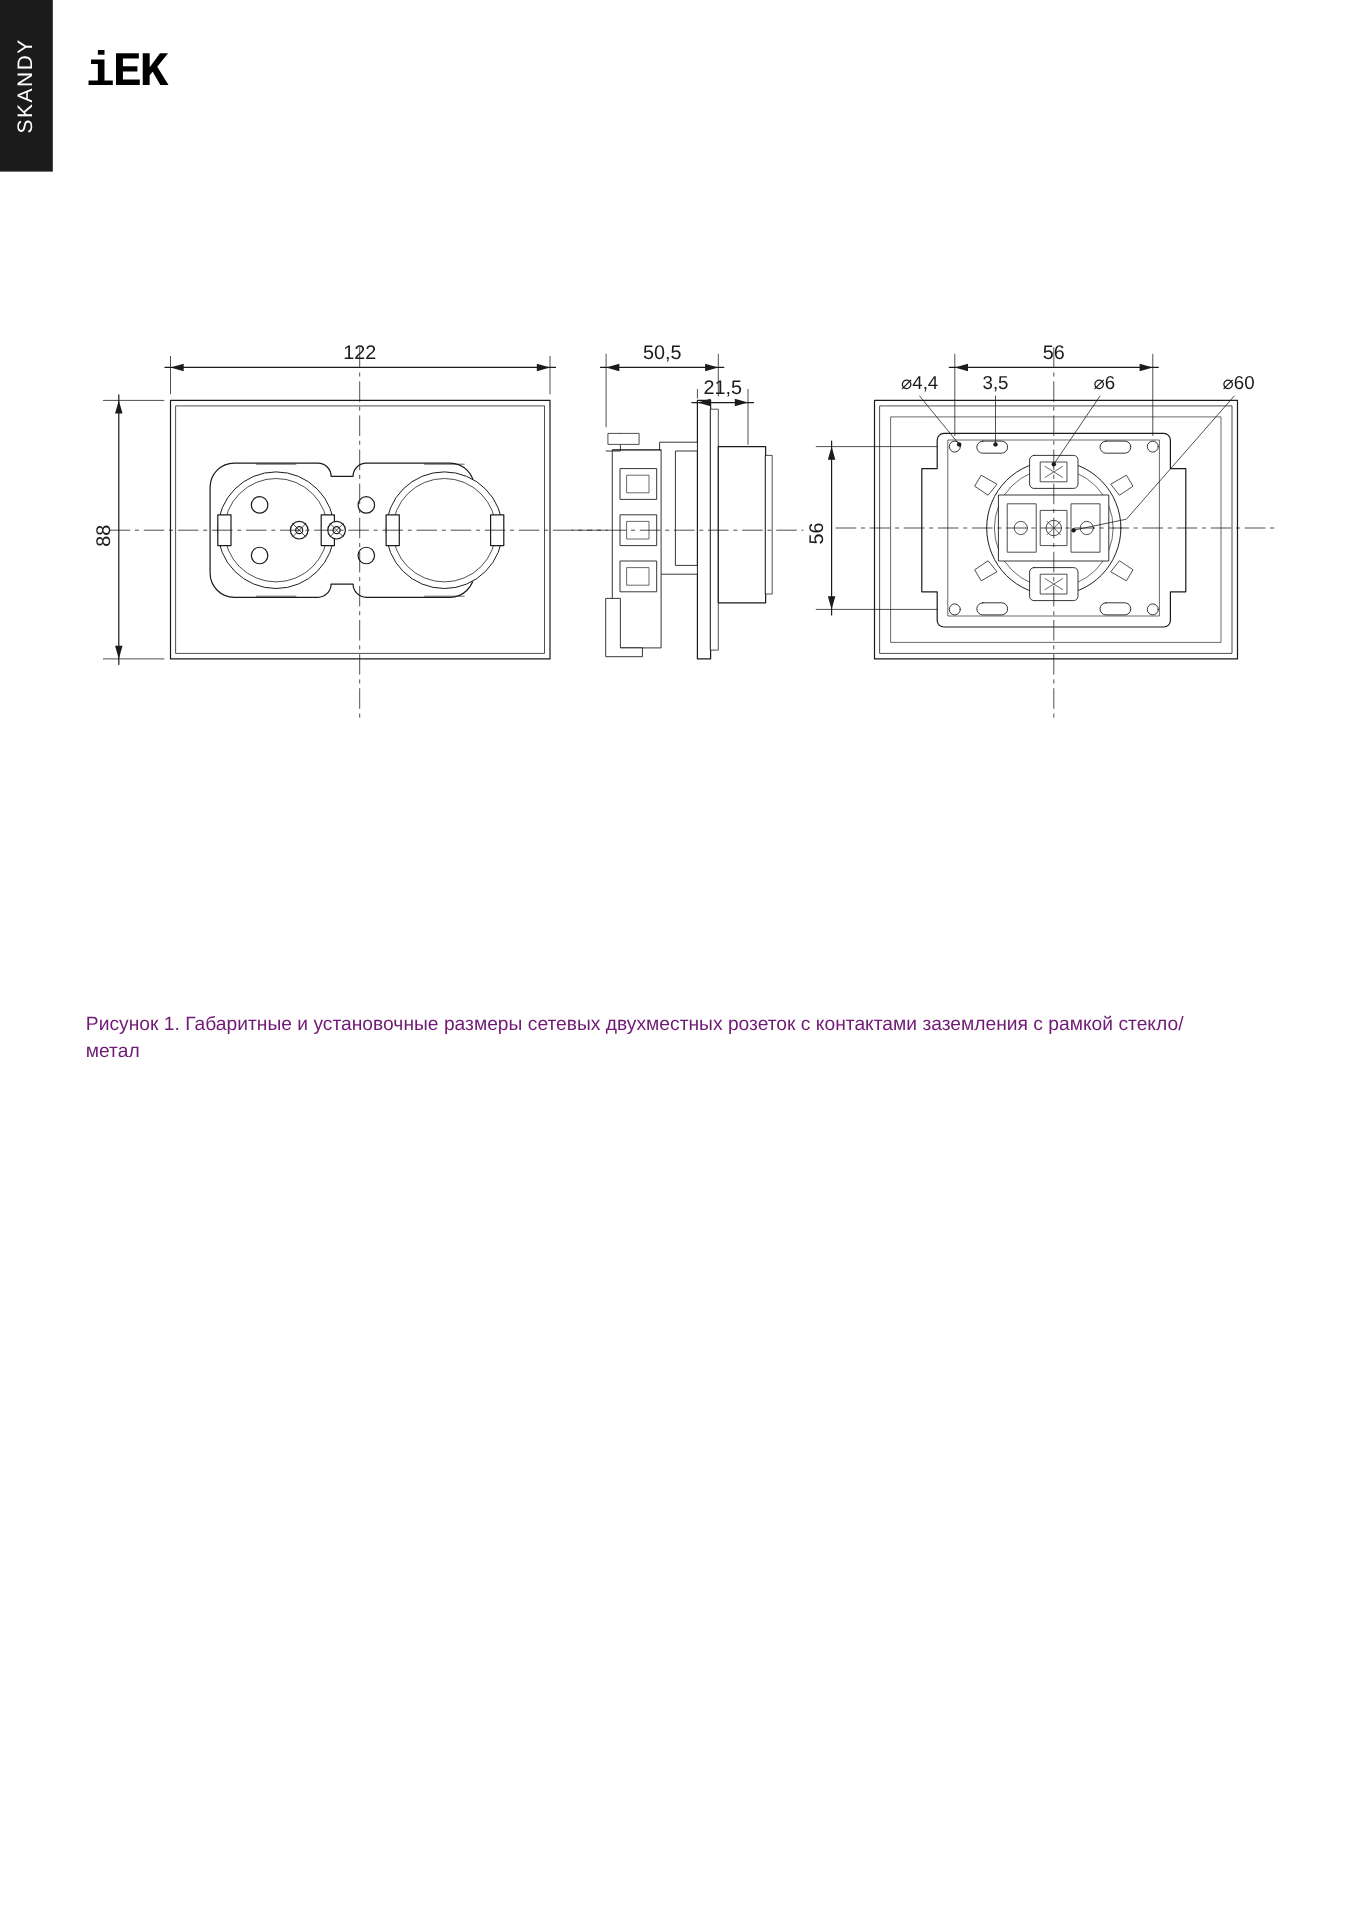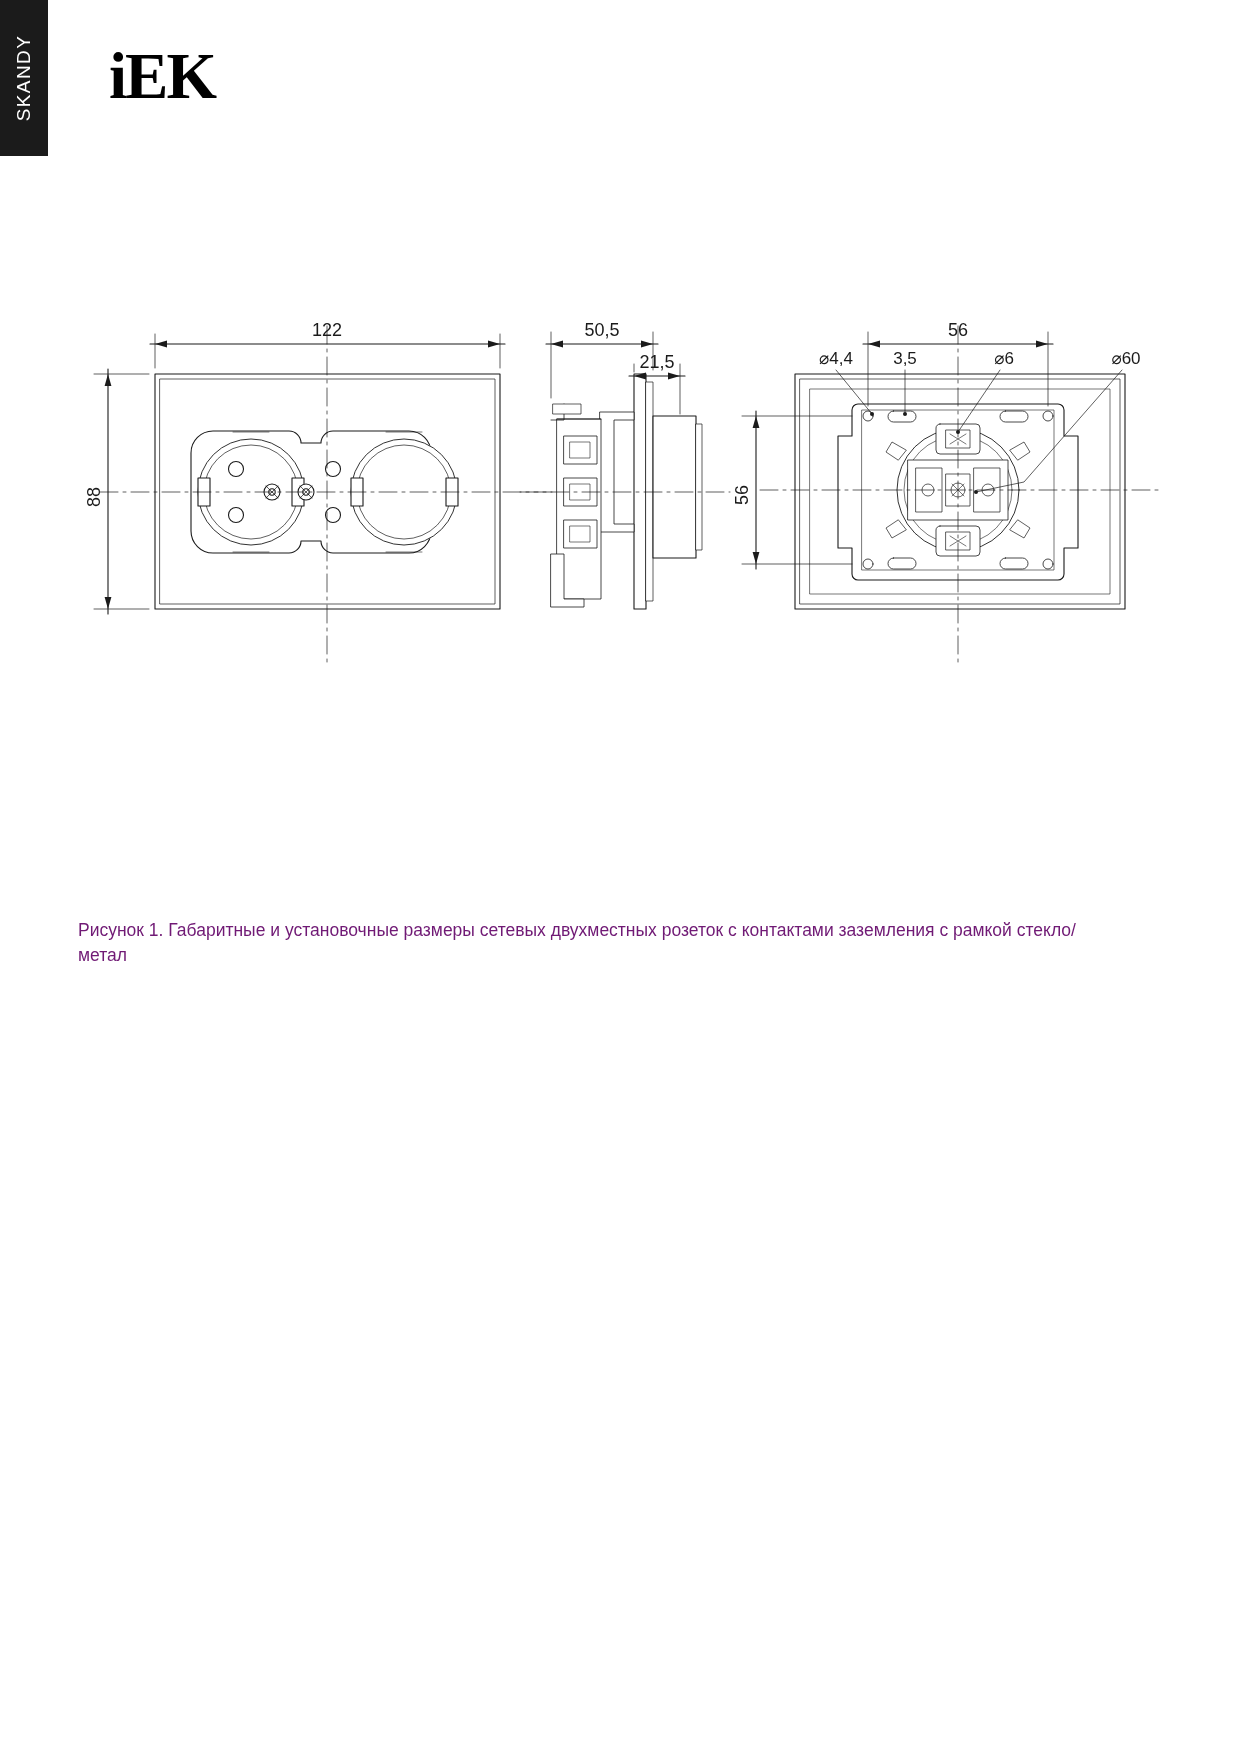--- a/index.html
+++ b/index.html
@@ -46,33 +46,32 @@
     letter-spacing: 1.4px;
     display: flex;
     align-items: center;
     justify-content: center;
     font-family: "Liberation Sans", sans-serif;
   }
   .brand-logo {
     position: absolute;
     left: 78px;
     top: 44px;
-    font-size: 65px;
+    font-size: 44px;
     font-weight: bold;
     letter-spacing: -2px;
-    font-family: Liberation Serif, serif;
+    font-family: Liberation Mono, monospace;
     line-height: 1;
-    margin-left: 31px;
   }
 
   
   .drawing-area {
     position: absolute;
     left: 0;
-    top: 264px;
+    top: 254px;
     width: 1011px;
     height: 400px;
   }
   .drawing-area svg {
     display: block;
   }
 
   
   .caption {
     position: absolute;

